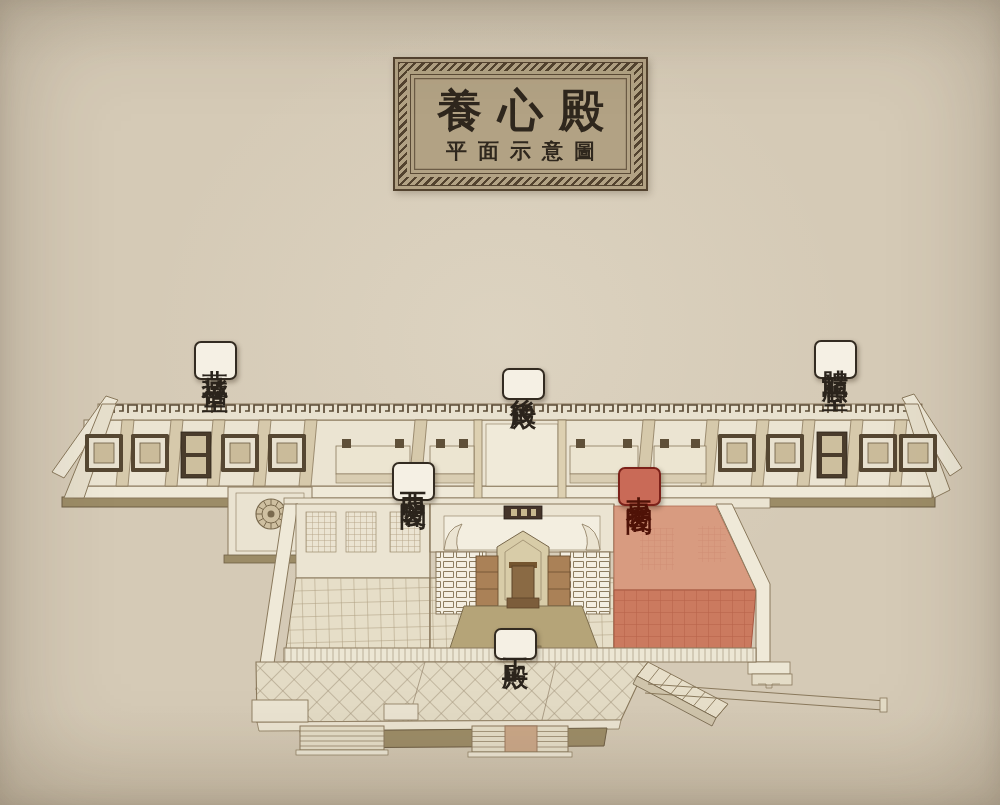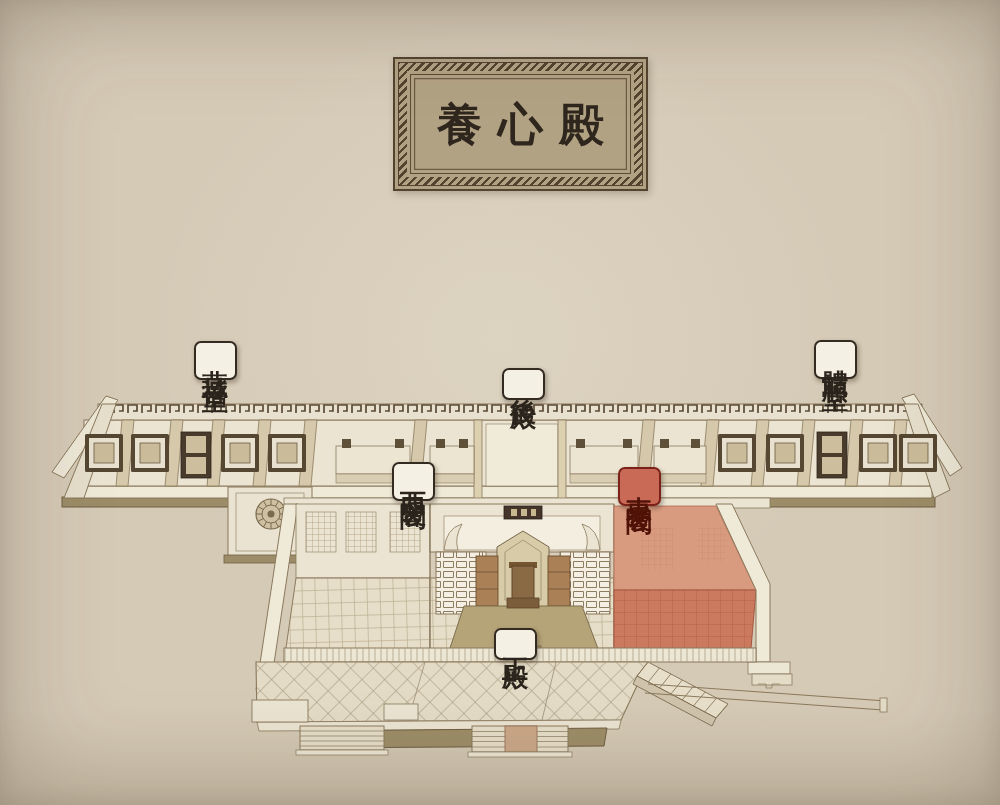--- a/index.html
+++ b/index.html
@@ -255,20 +255,21 @@
         <path d="M648,684 L886,701" stroke="#8a795c" stroke-width="1" fill="none"></path>
         <path d="M645,693 L883,710" stroke="#8a795c" stroke-width="1" fill="none"></path>
         <rect x="880" y="698" width="7" height="14" fill="#e4dcc6" stroke="#8a795c" stroke-width="0.8"></rect>
       </g>
     </svg>
 
   <div class="plaque">
     <div class="plaque-fret"></div>
     <div class="plaque-inner">
       <div class="plaque-title">養心殿</div>
+      <div class="plaque-subtitle">平面示意圖</div>
     </div>
   </div>
 
   <div class="vlabel l-yanxitang">燕禧堂</div>
   <div class="vlabel l-houdian">後殿</div>
   <div class="vlabel l-tishuntang">體順堂</div>
   <div class="vlabel l-xinuange">西暖閣</div>
   <div class="vlabel red l-dongnuange">東暖閣</div>
   <div class="vlabel l-zhengdian">正殿</div>
 

